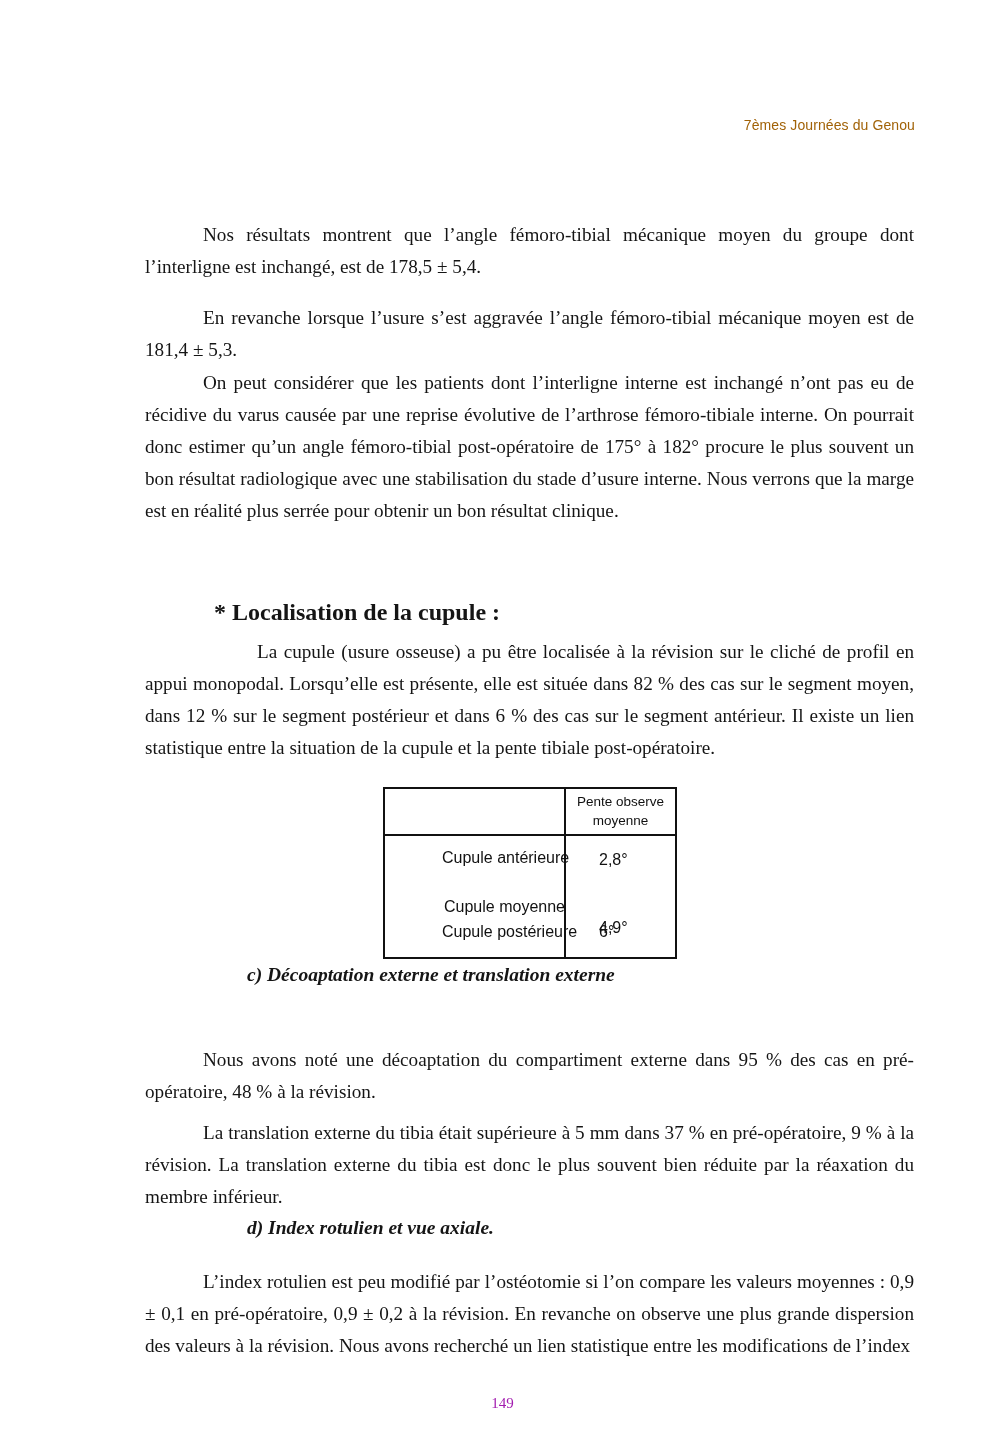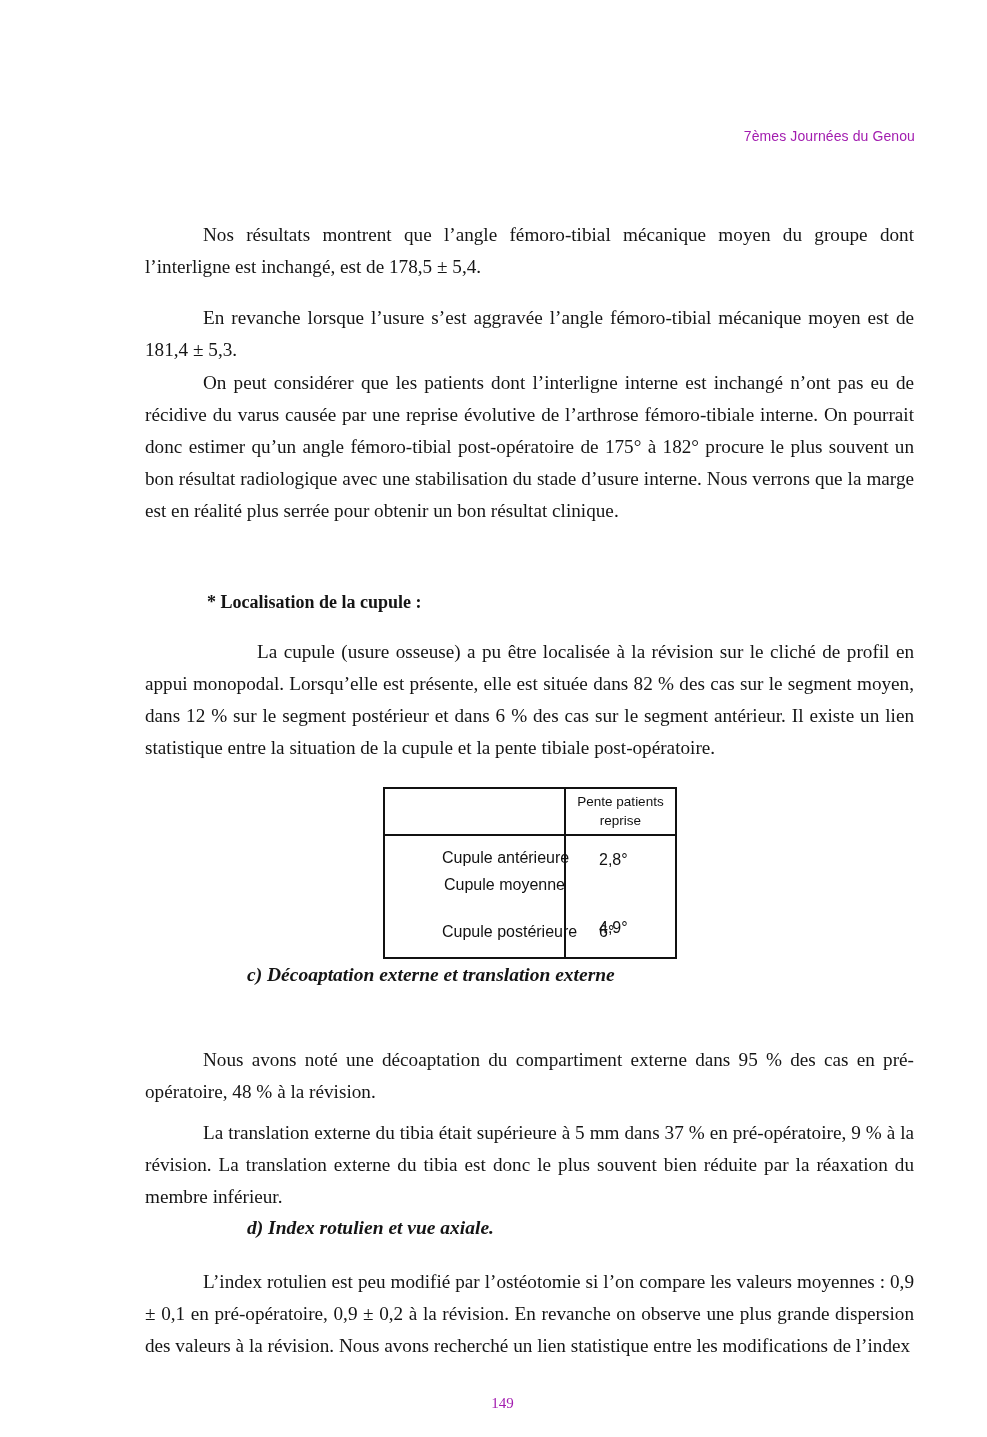--- a/index.html
+++ b/index.html
@@ -10,45 +10,45 @@
     body {
       width: 987px;
       height: 1437px;
       position: relative;
       overflow: hidden;
       color: #151515;
       font-family: "Liberation Serif", "DejaVu Serif", serif;
     }
     .running-header {
       position: absolute;
-      top: 128px;
+      top: 117px;
       right: 72px;
       font-family: "Liberation Sans", "DejaVu Sans", sans-serif;
       font-size: 14px;
-      color: #a21caf;
+      color: #a16207;
       letter-spacing: 0.1px;
       text-align: center;
     }
     .para {
       position: absolute;
       left: 145px;
       width: 769px;
       font-size: 19.2px;
       line-height: 32px;
       text-align: justify;
       margin: 0;
     }
     .para .indent { display: inline-block; width: 58px; }
     .para .indent-big { display: inline-block; width: 112px; }
     .heading-bold {
       position: absolute;
       left: 203px;
-      font-size: 18px;
+      font-size: 24px;
       font-weight: bold;
-      margin: 4px;
+      margin: 11px;
     }
     .heading-italic {
       position: absolute;
       left: 247px;
       font-size: 19.5px;
       font-weight: bold;
       font-style: italic;
       margin: 0;
     }
     .data-table {
@@ -121,26 +121,26 @@
 <p class="para" style="top:367px;"><span class="indent"></span><span>On peut considérer que les patients dont l’interligne interne est inchangé n’ont pas eu de récidive du varus causée par une reprise évolutive de l’arthrose fémoro-tibiale interne. On pourrait donc estimer qu’un angle fémoro-tibial post-opératoire de 175° à 182° procure le plus souvent un bon résultat radiologique avec une stabilisation du stade d’usure interne. Nous verrons que la marge est en réalité plus serrée pour obtenir un bon résultat clinique.</span></p>
 
 <p class="heading-bold" style="top:588px;">* Localisation de la cupule :</p>
 
 <p class="para" style="top:636px;"><span class="indent-big"></span><span>La cupule (usure osseuse) a pu être localisée à la révision sur le cliché de profil en appui monopodal. Lorsqu’elle est présente, elle est située dans 82 % des cas sur le segment moyen, dans 12 % sur le segment postérieur et dans 6 % des cas sur le segment antérieur. Il existe un lien statistique entre la situation de la cupule et la pente tibiale post-opératoire.</span></p>
 
 <div class="data-table">
   <div class="col-divider"></div>
   <div class="head-divider"></div>
   <div class="head-cell">
-    <div>Pente patients</div>
-    <div>reprise</div>
+    <div>Pente observe</div>
+    <div>moyenne</div>
   </div>
   <div class="row-label" style="top:60px;">Cupule antérieure</div>
   <div class="row-value" style="top:62px;">2,8°</div>
-  <div class="row-label" style="top:87px; left:14px;text-align:right;">Cupule moyenne</div>
+  <div class="row-label" style="top:109px; left:14px;text-align:right;">Cupule moyenne</div>
   <div class="row-value" style="top:98px;margin-top:32px;">4,9°</div>
   <div class="row-label" style="top:134px;">Cupule postérieure</div>
   <div class="row-value" style="top:134px;">6°</div>
 </div>
 
 <p class="heading-italic" style="top:964px;">c) Décoaptation externe et translation externe</p>
 
 <p class="para" style="top:1044px;"><span class="indent"></span><span>Nous avons noté une décoaptation du compartiment externe dans 95 % des cas en pré-opératoire, 48 % à la révision.</span></p>
 
 <p class="para" style="top:1117px;"><span class="indent"></span><span>La translation externe du tibia était supérieure à 5 mm dans 37 % en pré-opératoire, 9 % à la révision. La translation externe du tibia est donc le plus souvent bien réduite par la réaxation du membre inférieur.</span></p>

